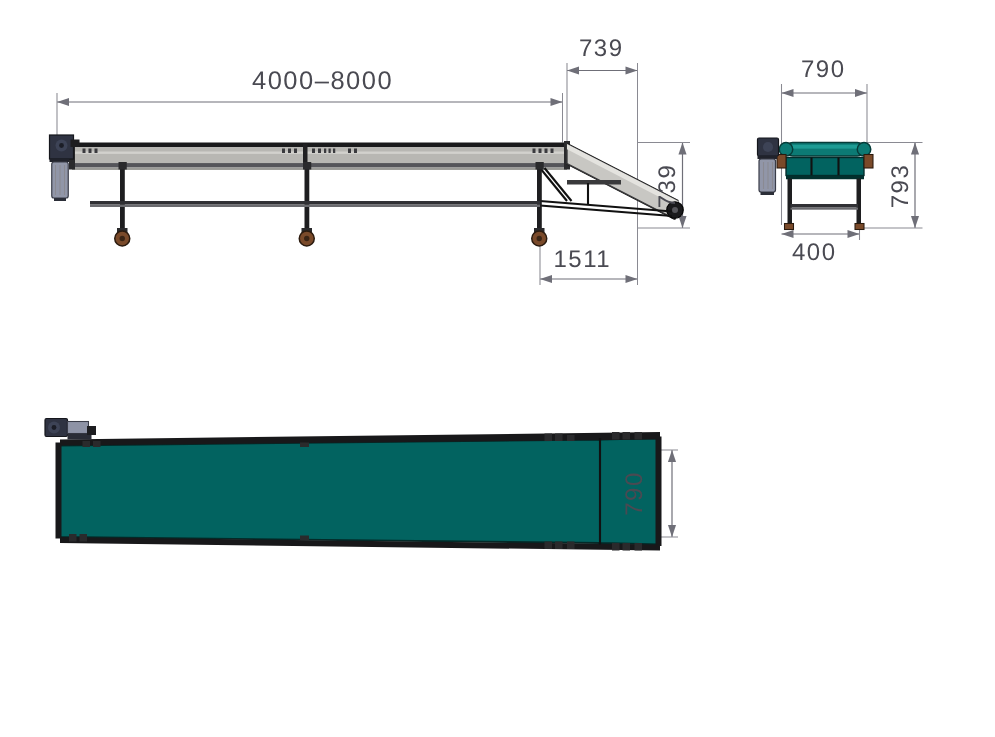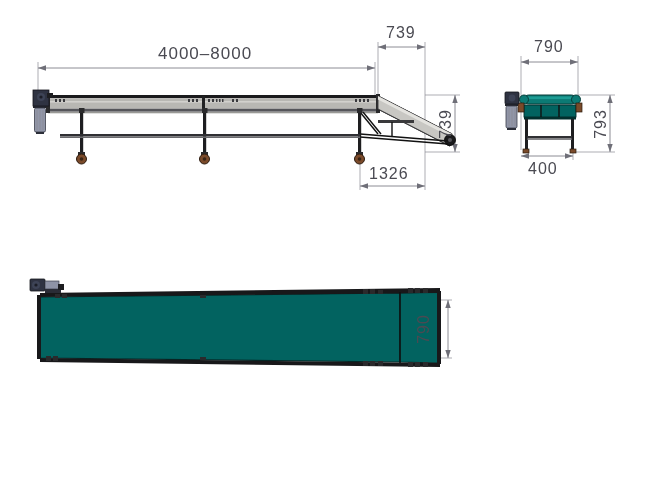--- a/index.html
+++ b/index.html
@@ -274,27 +274,27 @@
         <circle cx="36" cy="285" r="4" fill="#3d4356"></circle>
         <circle cx="36" cy="285" r="1.6" fill="#1b1d26"></circle>
         <rect x="45" y="281" width="14" height="8" fill="#8e93a6" stroke="#3a3d49" stroke-width="0.7"></rect>
         <rect x="45" y="289" width="16" height="4" fill="#2a2c36"></rect>
         <rect x="58" y="284" width="6" height="6" fill="#1d1d20"></rect>
       </g>
     </g>
 
   </svg>
 
-  <div class="dimtxt" style="left:158px; top:44px; font-size:17px;">4000–8000</div>
+  <div class="dimtxt" style="left:168px; top:44px; font-size:17px;">4000–8000</div>
 
   <div class="dimtxt" style="left:386px; top:24px;">739</div>
 
   <div class="dimtxt vert" style="left:426px; top:115px; width:40px; text-align:center;">739</div>
 
-  <div class="dimtxt" style="left:369px; top:165px;">1326</div>
+  <div class="dimtxt" style="left:369px; top:165px;">1511</div>
 
   <div class="dimtxt" style="left:534px; top:38px;">790</div>
 
   <div class="dimtxt" style="left:528px; top:160px;">400</div>
 
   <div class="dimtxt vert" style="left:581px; top:115px; width:40px; text-align:center;">793</div>
 
   <div class="dimtxt vert" style="left:404px; top:320px; width:40px; text-align:center;">790</div>
 
 </div>

